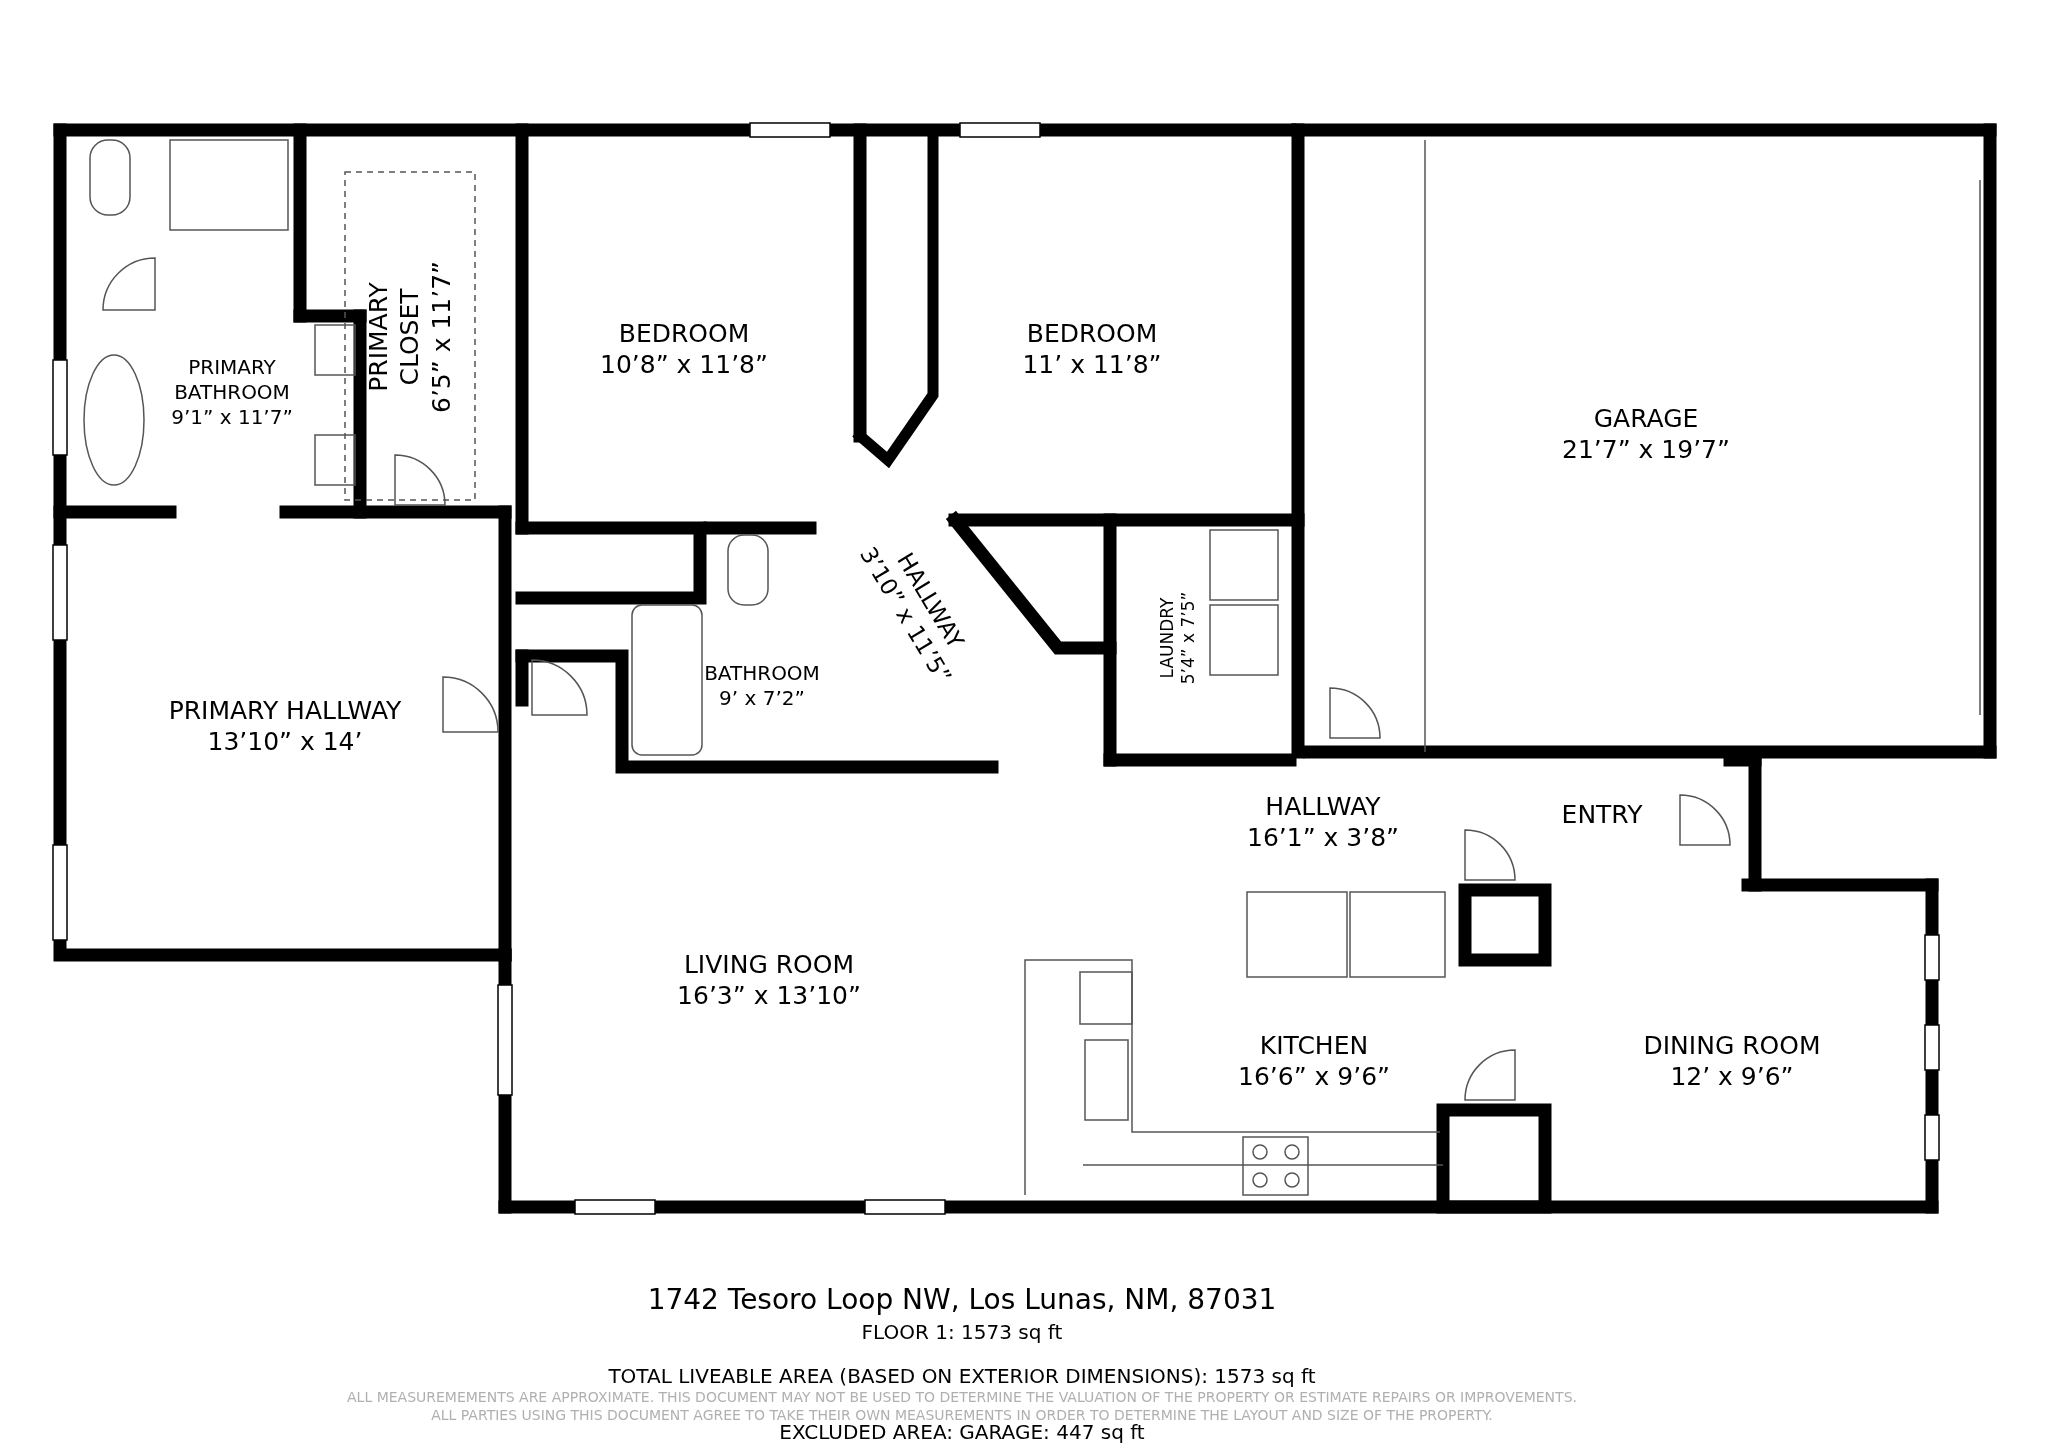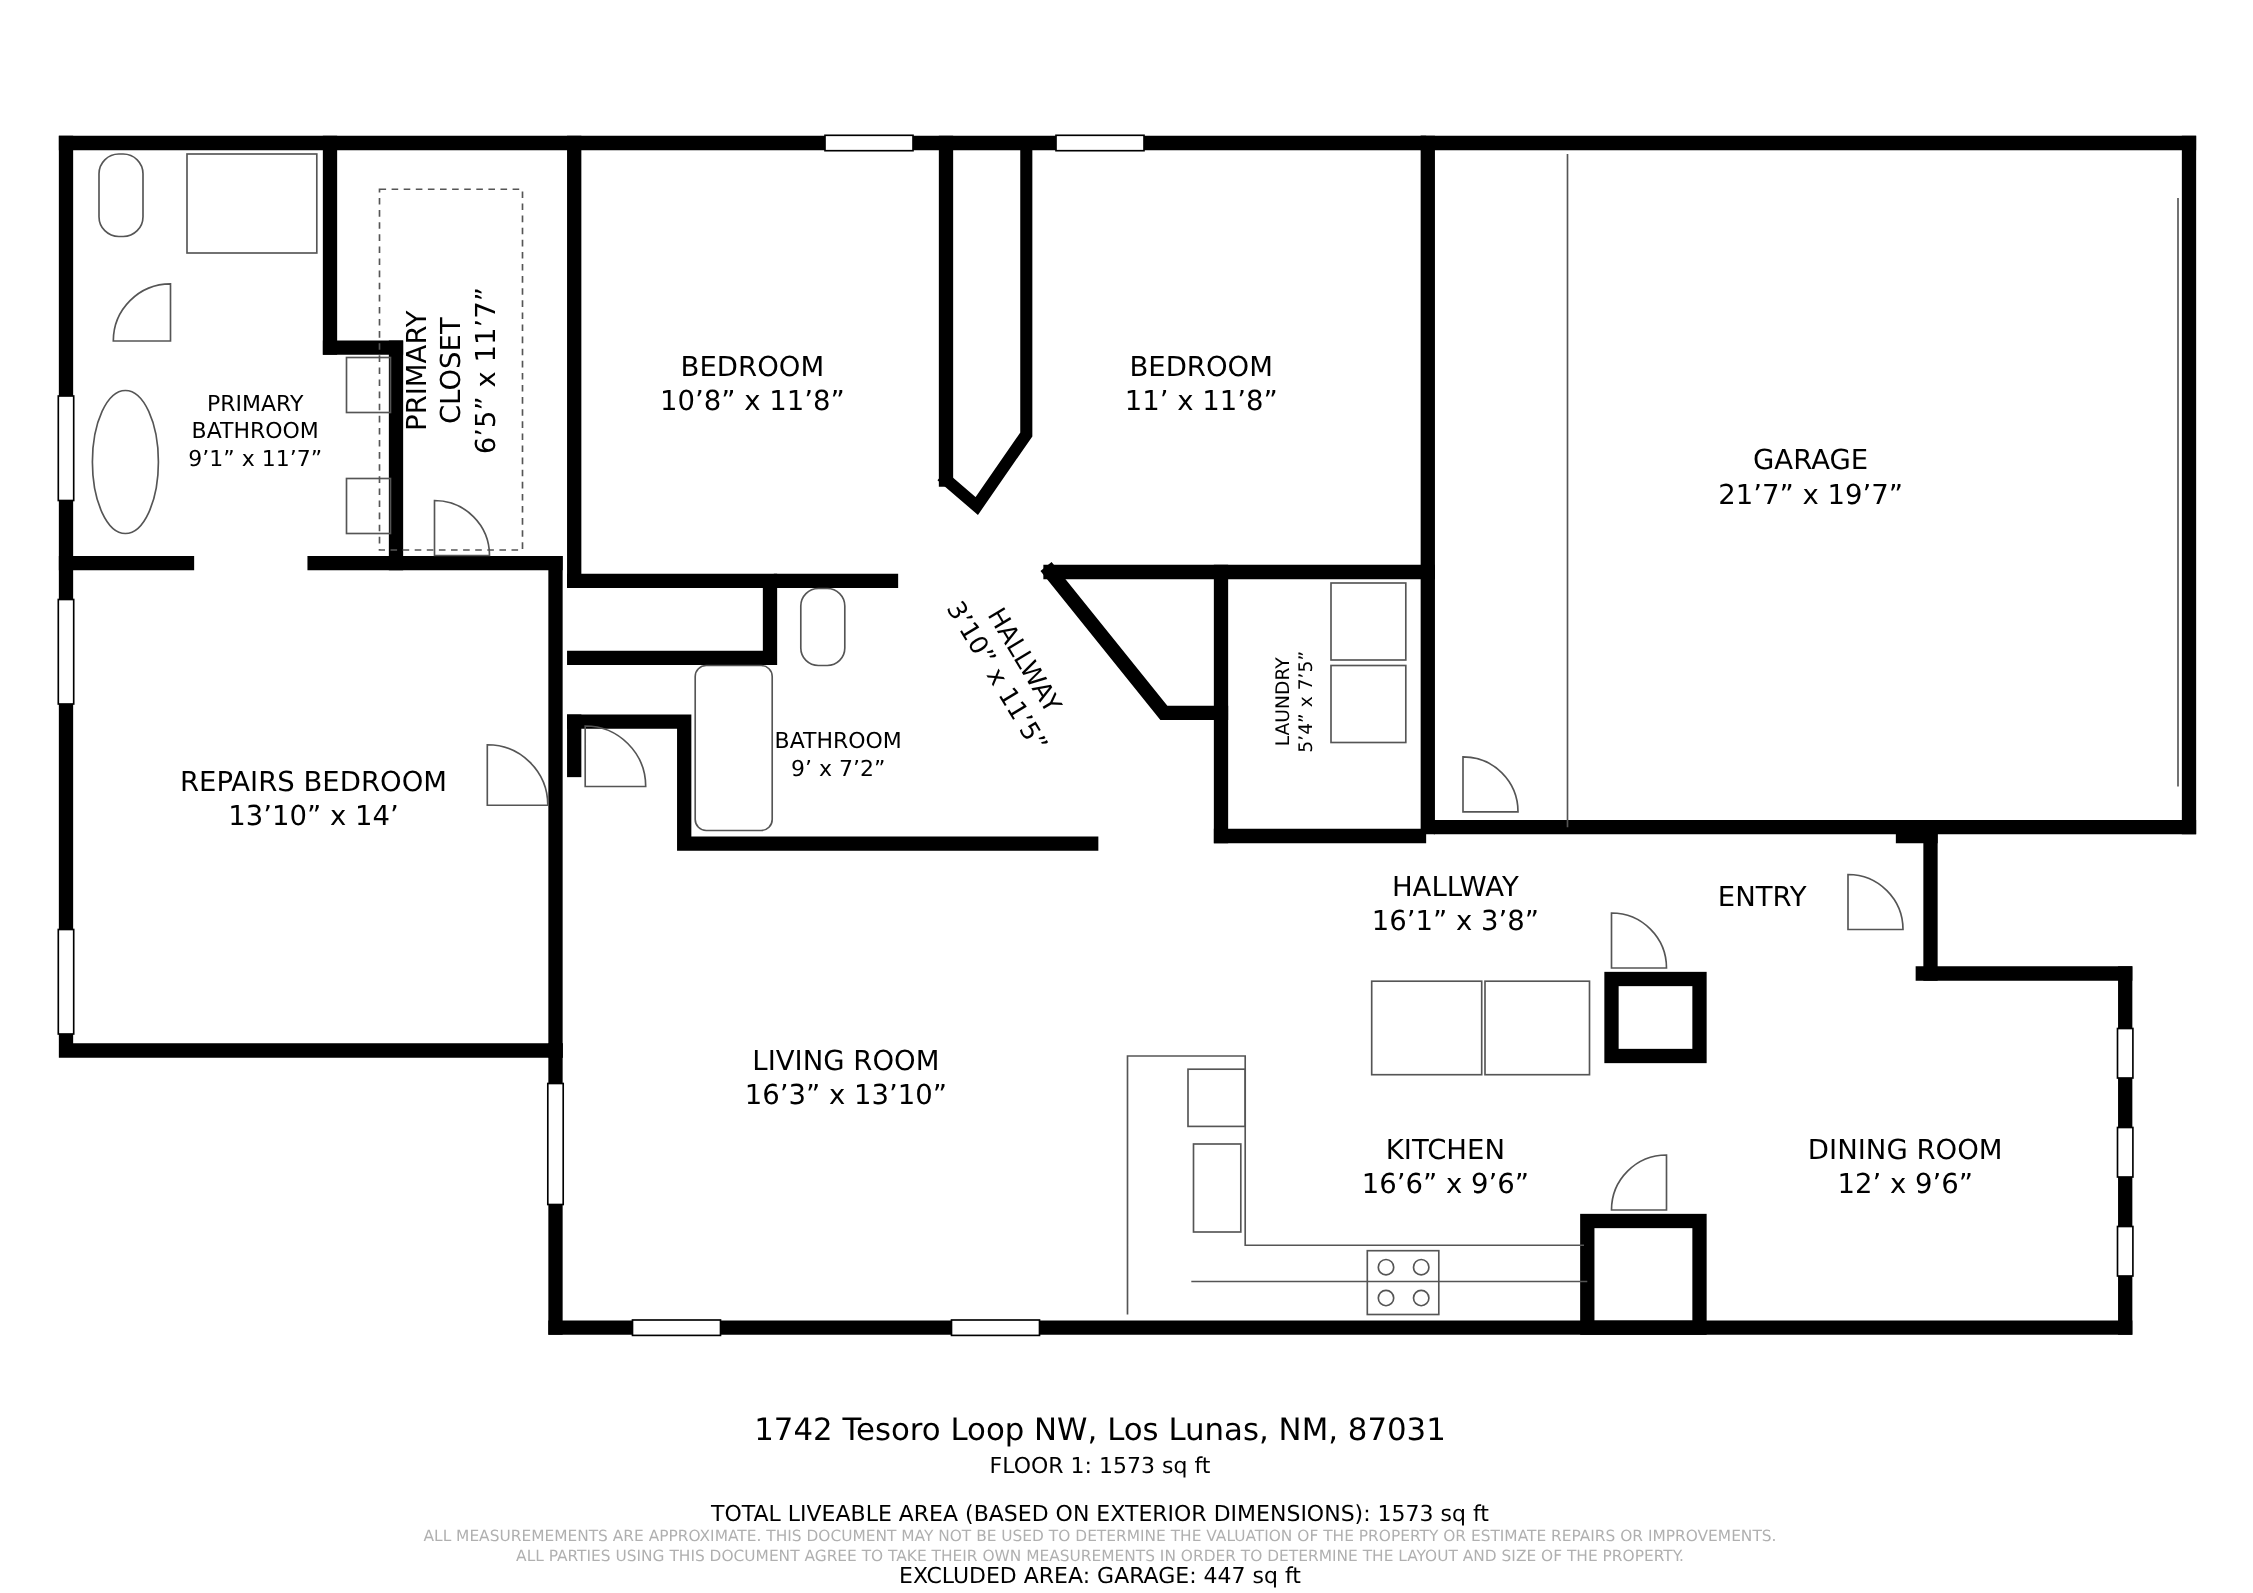--- a/index.html
+++ b/index.html
@@ -5,21 +5,21 @@
   html, body { margin:0; padding:0; background:#ffffff; }
   body { width:2048px; height:1448px; position:relative; overflow:hidden;
          font-family:"DejaVu Sans", sans-serif; color:#000; }
   #plan { position:absolute; left:0; top:0; width:2048px; height:1448px; }
   .room-label { position:absolute; text-align:center; font-size:25px; line-height:1.25;
                 transform:translate(-50%,-50%); white-space:nowrap; }
   .room-label.small { font-size:20px; }
   .room-label.rot { transform:translate(-50%,-50%) rotate(-90deg); }
   .room-label.diag { transform:translate(-50%,-50%) rotate(59deg); font-size:23px; }
   .room-label.laundry { transform:translate(-50%,-50%) rotate(-90deg); font-size:17px; }
-  .footer { position:absolute; left:0; width:1924px; text-align:center;padding-left:38px; }
+  .footer { position:absolute; left:0; width:1924px; text-align:center; }
   .addr { top:1283px; font-size:28px; }
   .stat { font-size:20px; }
   .disc { font-size:14px; color:#b0b0b0; }
 </style>
 </head>
 <body>
 
 <svg id="plan" viewBox="0 0 2048 1448" xmlns="http://www.w3.org/2000/svg">
   <g stroke="#000" stroke-width="13" fill="none" stroke-linecap="square">
 
@@ -146,21 +146,21 @@
     </div>
     <div class="room-label small" style="left: 762px; top: 686px;">
       <div>BATHROOM</div>
       <div>9’ x 7’2”</div>
     </div>
     <div class="room-label laundry" style="left: 1178px; top: 638px;">
       <div>LAUNDRY</div>
       <div>5’4” x 7’5”</div>
     </div>
     <div class="room-label" style="left: 285px; top: 726px;">
-      <div>REPAIRS BEDROOM</div>
+      <div>PRIMARY HALLWAY</div>
       <div>13’10” x 14’</div>
     </div>
     <div class="room-label" style="left: 1323px; top: 822px;">
       <div>HALLWAY</div>
       <div>16’1” x 3’8”</div>
     </div>
     <div class="room-label" style="left: 1602px; top: 815px;">
       <div>ENTRY</div>
     </div>
     <div class="room-label" style="left: 769px; top: 980px;">

